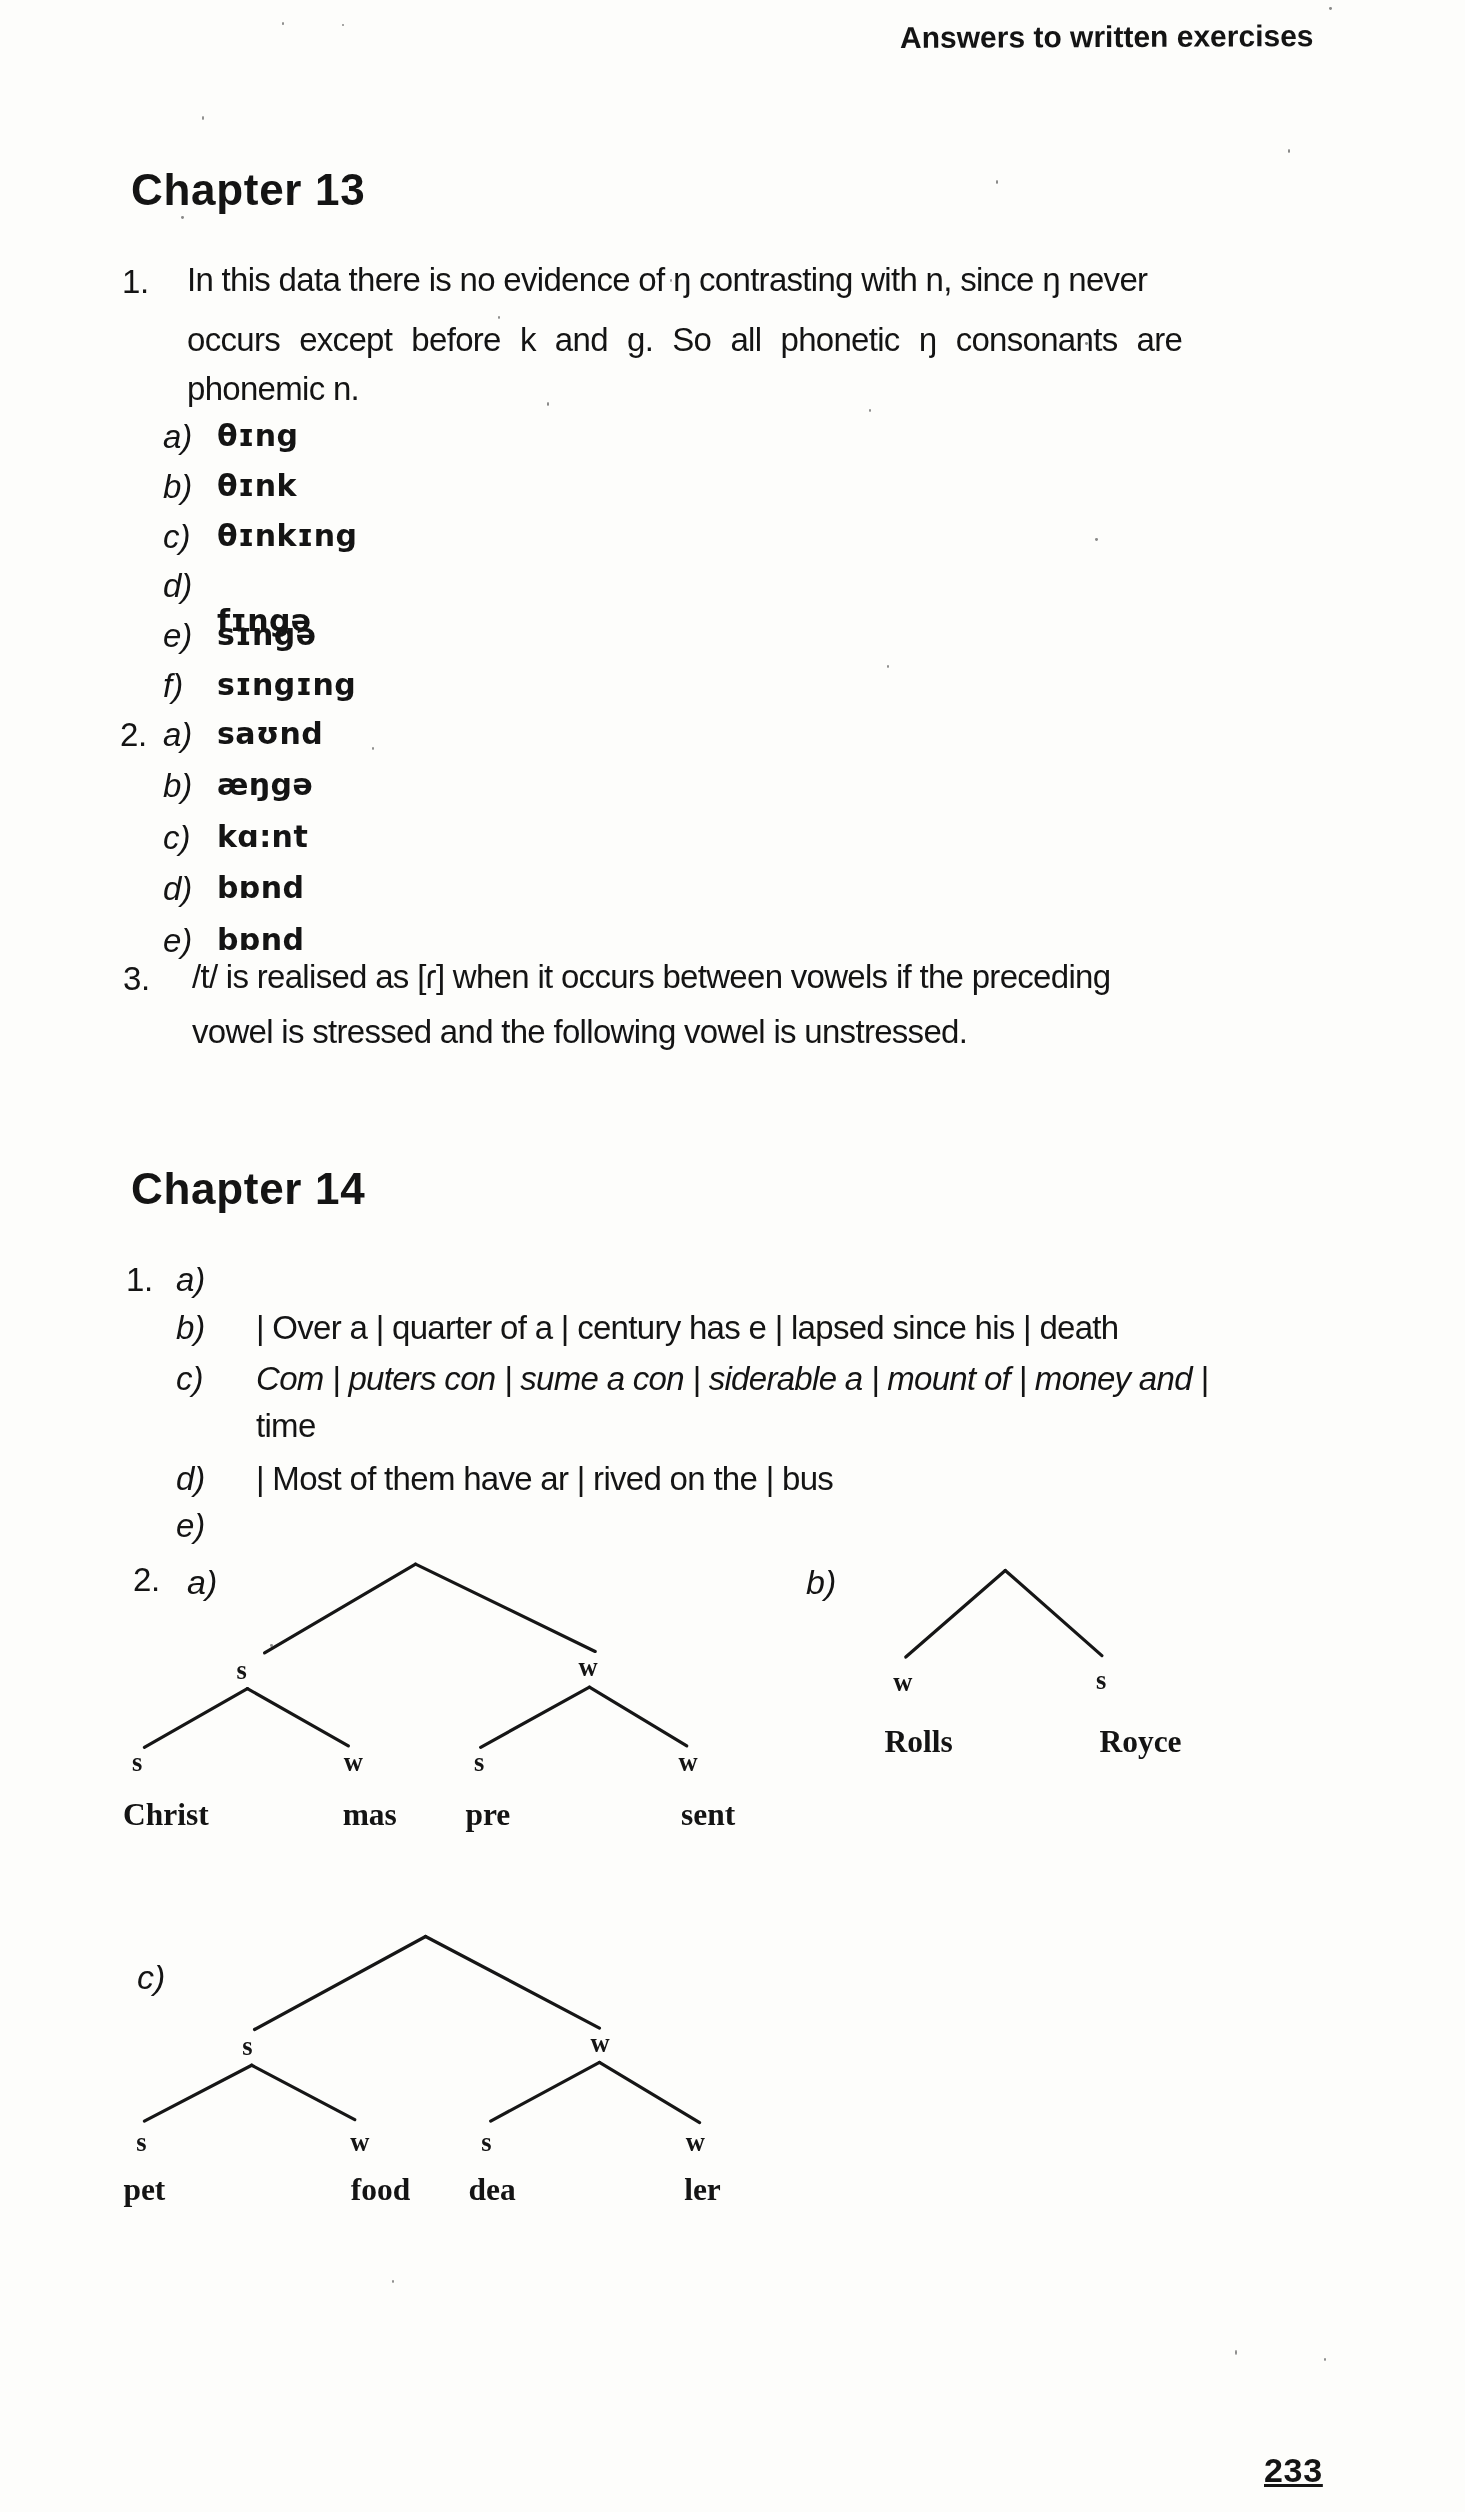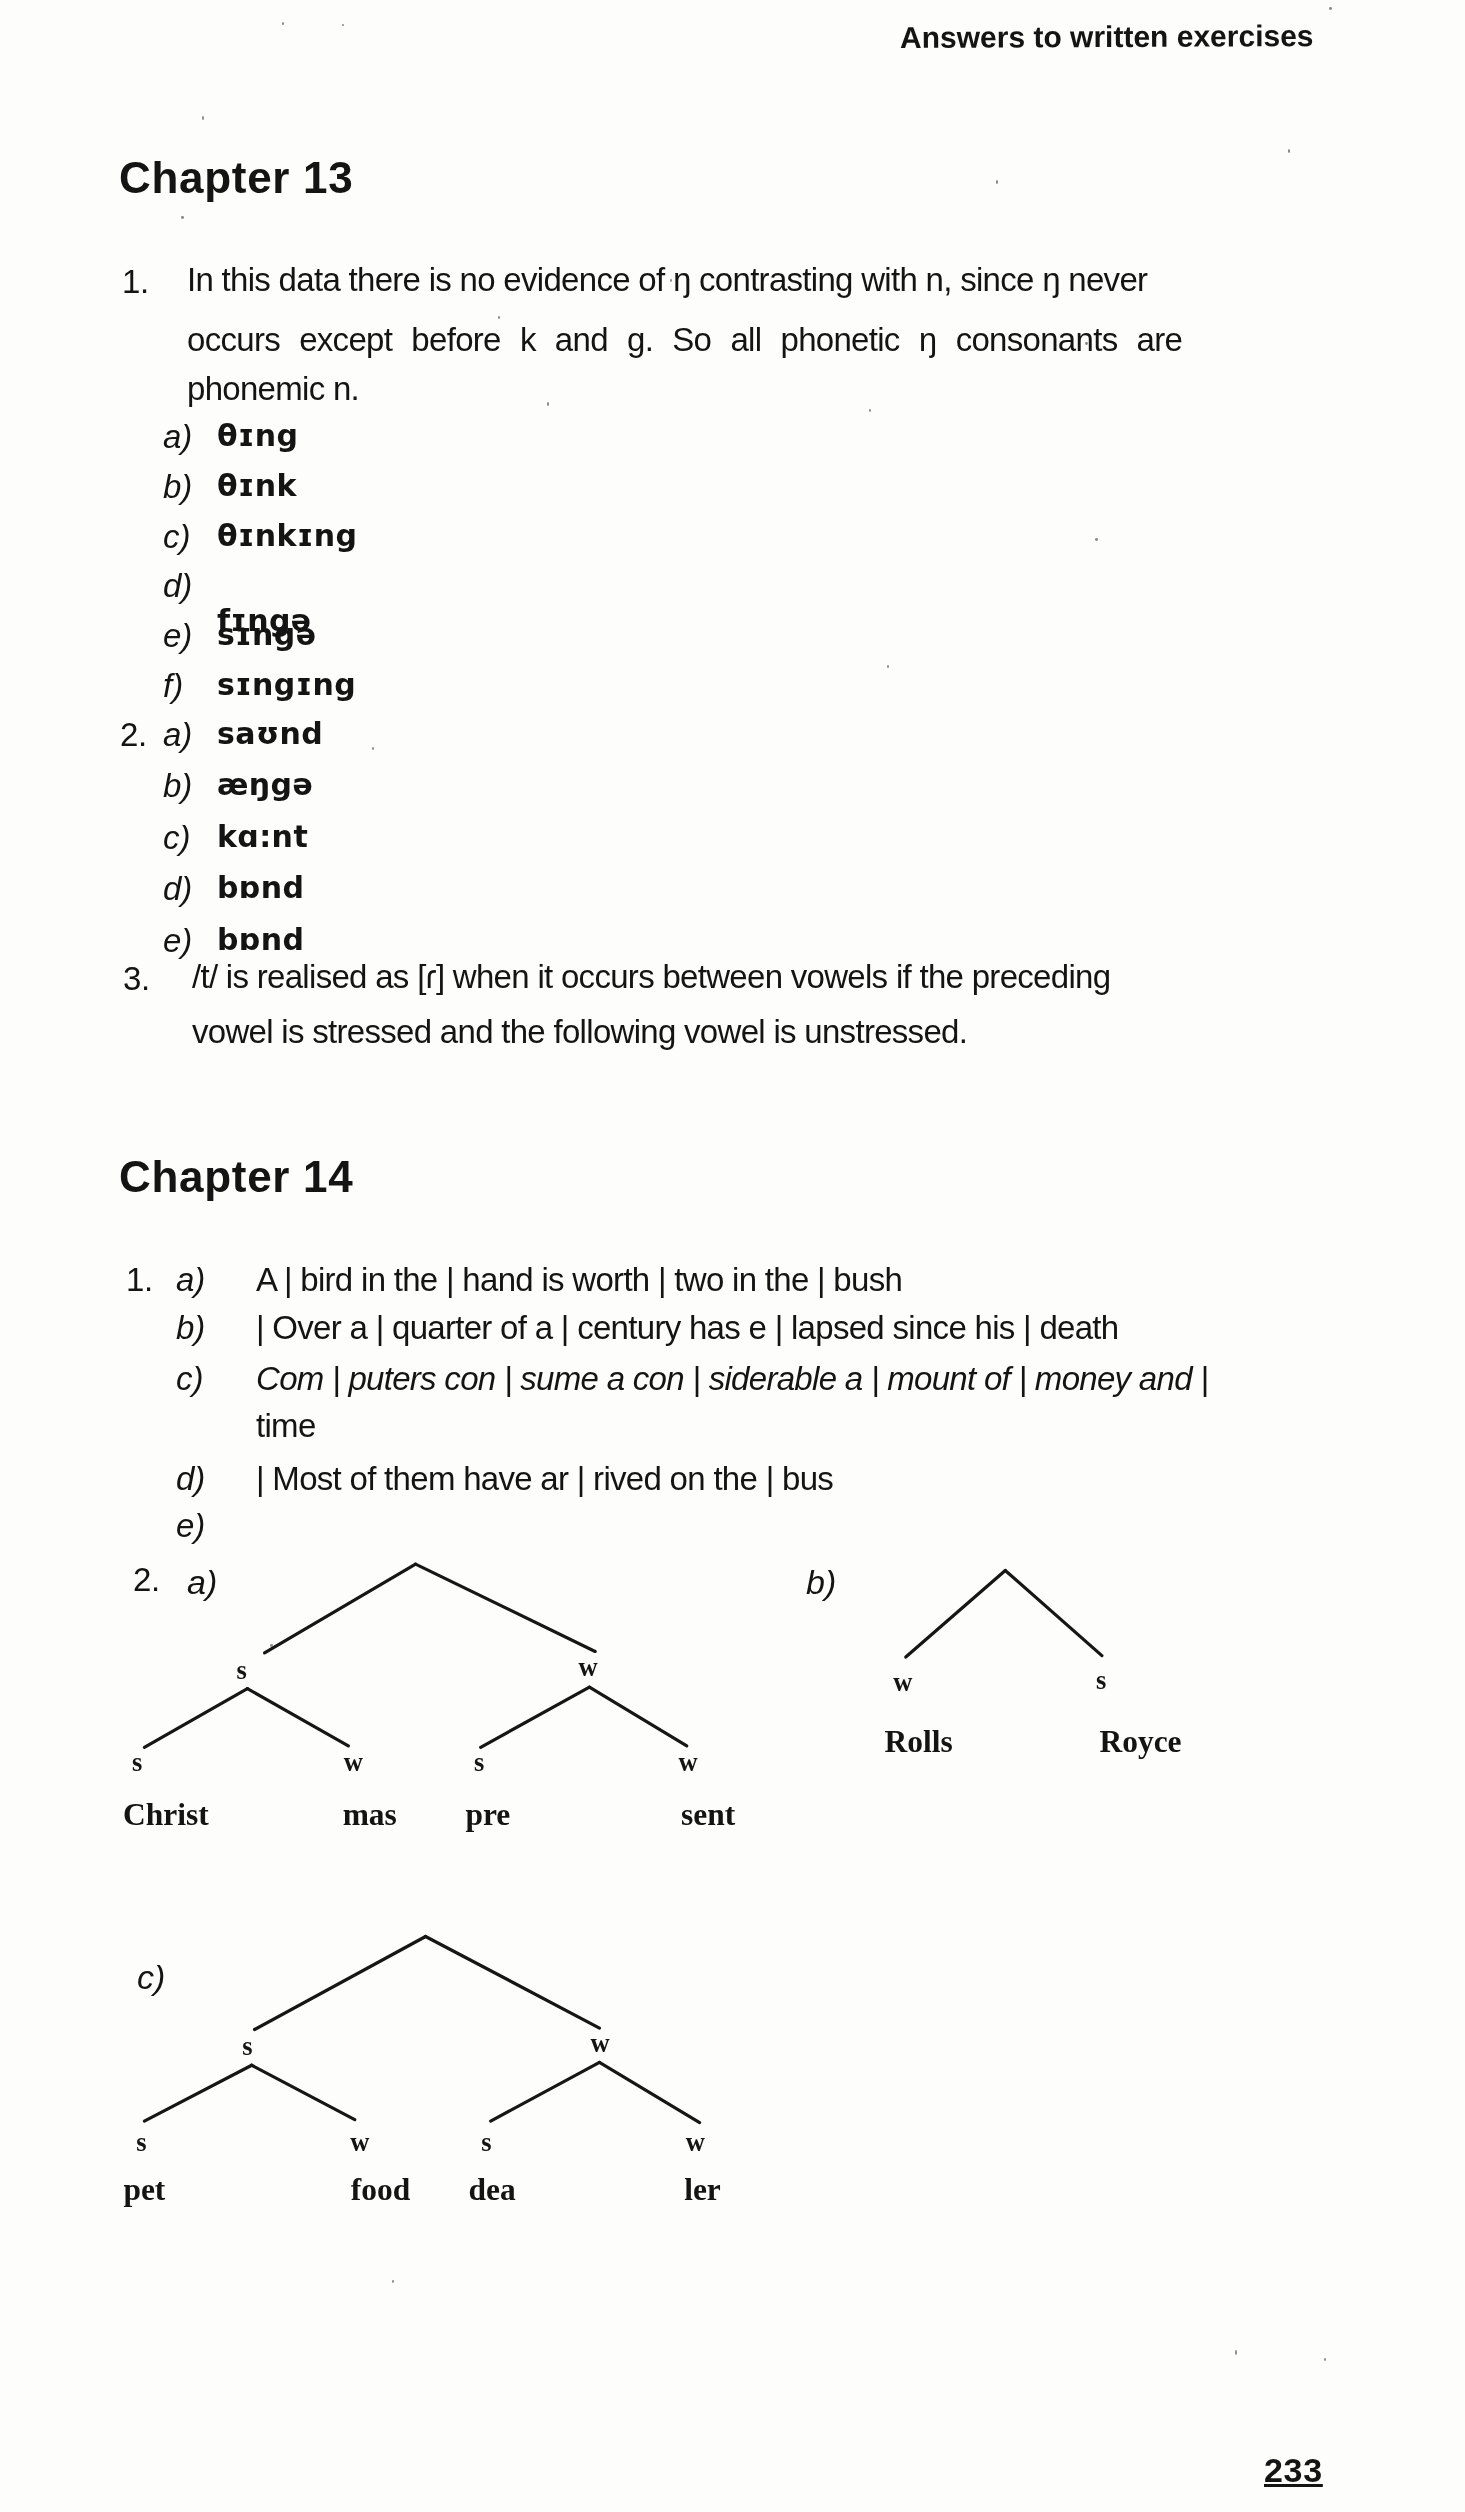--- a/index.html
+++ b/index.html
@@ -12,21 +12,21 @@
   .page{
     position:relative;width:1465px;height:2512px;overflow:hidden;
     background:#fdfdfb;
   }
   .abs{position:absolute;white-space:nowrap;}
   .running-header{
     font-size:30px;font-weight:bold;letter-spacing:0px;
     transform:rotate(-0.25deg);
   }
   .chap-title{
-    font-size:44px;font-weight:bold;letter-spacing:0.7px;margin:0;
+    font-size:44px;font-weight:bold;letter-spacing:0.7px;margin:12px;
   }
   .num{font-size:33px;letter-spacing:-0.4px;}
   .bodyline{font-size:33px;letter-spacing:-0.7px;line-height:1;}
   .justified{word-spacing:10.7px;}
   .itlab{font-size:33px;font-style:italic;letter-spacing:0;}
   .biglab{font-size:34px;font-style:italic;}
   .ipa{
     font-size:30px;font-weight:bold;letter-spacing:0.4px;
     font-family:"DejaVu Sans","Liberation Sans",sans-serif;
   }
@@ -83,21 +83,20 @@
 
   <div class="abs num" style="left:123px;top:960px;">3.</div>
   <div class="abs bodyline" style="left:192px;top:960px;">/t/ is realised as [ɾ] when it occurs between vowels if the preceding</div>
   <div class="abs bodyline" style="left:192px;top:1015px;">vowel is stressed and the following vowel is unstressed.</div>
 
   <h1 class="abs chap-title" style="left:119px;top:1152px;">Chapter 14</h1>
 
   <div class="abs num" style="left:126px;top:1261px;">1.</div>
 
   <div class="abs itlab" style="left:176px;top:1261px;">a)</div>
-  <div class="abs ch14line" style="left:256px;top:1261px;">A | bird in the | hand is worth | two in the | bush</div>
 
   <div class="abs itlab" style="left:176px;top:1309px;">b)</div>
   <div class="abs ch14line" style="left:256px;top:1309px;">| Over a | quarter of a | century has e | lapsed since his | death</div>
 
   <div class="abs itlab" style="left:176px;top:1360px;">c)</div>
   <div class="abs ch14line" style="left:256px;top:1360px;font-style:italic;">Com | puters con | sume a con | siderable a | mount of | money and |</div>
   <div class="abs ch14line" style="left:256px;top:1407px;">time</div>
 
   <div class="abs itlab" style="left:176px;top:1460px;">d)</div>
   <div class="abs ch14line" style="left:256px;top:1460px;">| Most of them have ar | rived on the | bus</div>

